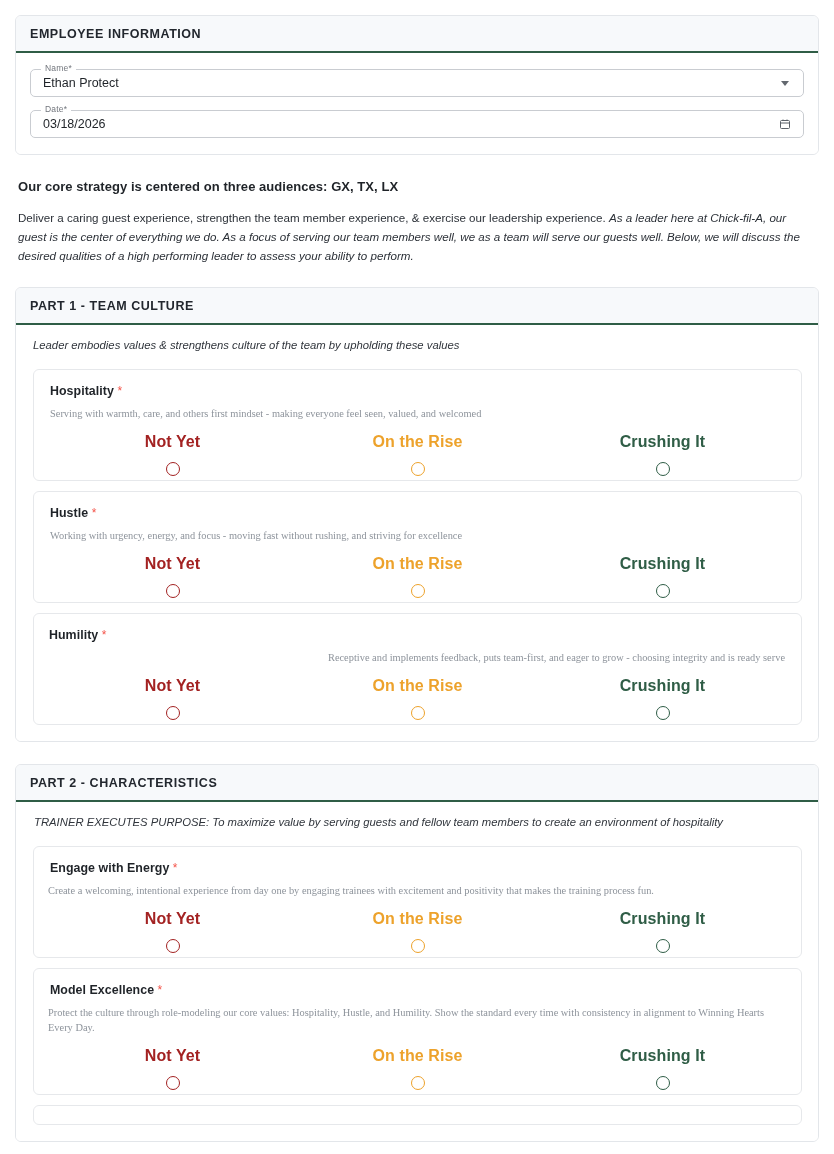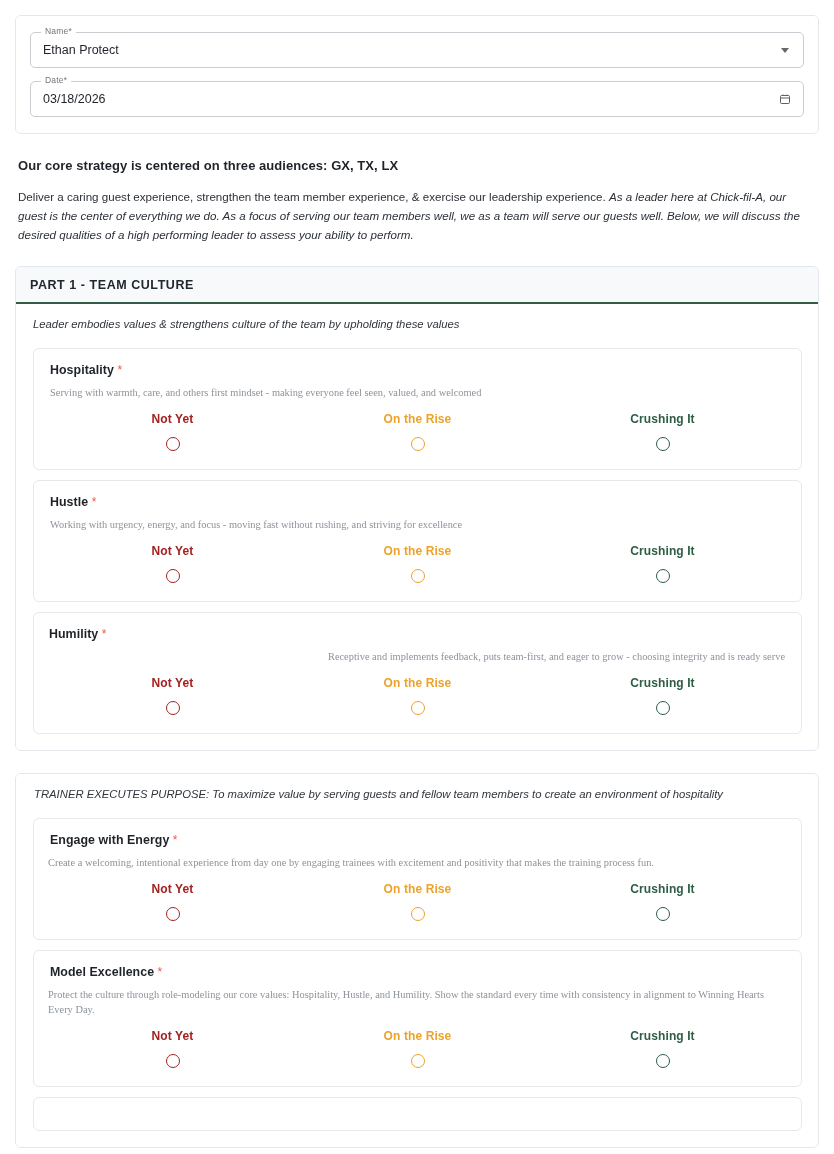--- a/index.html
+++ b/index.html
@@ -29,21 +29,21 @@
     font-weight: 700;
     letter-spacing: 0.55px;
     color: #22272e;
   }
   .section-body { padding: 14px 14px 16px 14px; background:#fff; }
 
   
   .field {
     position: relative;
     margin: 2px 0 0 0;
-    height: 36px;
+    height: 28px;
   }
   .field + .field { margin-top: 13px; }
   .field-outline {
     position: absolute; inset: 0;
     border: 1px solid #c9ccd1;
     border-radius: 5px;
     pointer-events: none;
   }
   .field-legend {
     position: absolute;
@@ -100,21 +100,21 @@
     padding: 14px 4px 8px 17px;
   }
   .part-prompt.p2 { padding-left: 18px; }
 
   
   .qcard {
     margin: 10px 2px 0 17px;
     border: 1px solid #e6e8eb;
     border-radius: 6px;
     background: #fff;
-    padding: 14px 16px 18px 16px;
+    padding: 14px 16px 4px 16px;
   }
   .qcard:first-of-type { margin-top: 2px; }
   .q-title {
     font-size: 12.4px;
     font-weight: 700;
     color: #1f2328;
     letter-spacing: .05px;
   }
   .q-title .req { color: #f4544a; font-weight: 400; font-size: 12px; }
   .q-desc {
@@ -128,41 +128,42 @@
     margin-top: 12px;
     display: grid;
     grid-template-columns: repeat(3, 1fr);
   }
   .q-option {
     display: flex;
     flex-direction: column;
     align-items: center;
   }
   .opt-label {
-    font-size: 12px;
+    font-size: 16px;
     font-weight: 700;
     letter-spacing: .1px;
   }
   .radio {
     margin-top: 11px;
     width: 14px; height: 14px;
     border-radius: 50%;
     border: 1.6px solid currentColor;
     background: transparent;
   }
   .opt-notyet { color: #a32222; }
   .opt-rise   { color: #eda22b; }
   .opt-crush  { color: #2f5d46; }
 </style>
 </head>
 <body>
 
 <div class="page">
 
   <div class="section">
+    <div class="section-header">EMPLOYEE INFORMATION</div>
     <div class="section-body">
 
       <div class="field">
         <div class="field-outline"></div>
         <div class="field-legend">
           <span>Name</span><span class="req">*</span>
         </div>
         <div class="field-value">Ethan Protect</div>
         <div class="field-adorn">
           <span class="caret"></span>
@@ -263,20 +264,21 @@
             <div class="opt-label">Crushing It</div>
             <div class="radio"></div>
           </div>
         </div>
       </div>
 
     </div>
   </div>
 
   <div class="section" style="margin-top:22px;margin-bottom:0;border-bottom:1px solid #e3e6ea;">
+    <div class="section-header">PART 2 - CHARACTERISTICS</div>
     <div class="section-body" style="padding:0 14px 16px 0;">
       <div class="part-prompt p2">TRAINER EXECUTES PURPOSE: To maximize value by serving guests and fellow team members to create an environment of hospitality</div>
 
       <div class="qcard">
         <div class="q-title">
           <span>Engage with Energy</span>
           <span class="req">*</span>
         </div>
         <div class="q-desc" style="margin-left:-2px;">Create a welcoming, intentional experience from day one by engaging trainees with excitement and positivity that makes the training process fun.</div>
         <div class="q-options">

